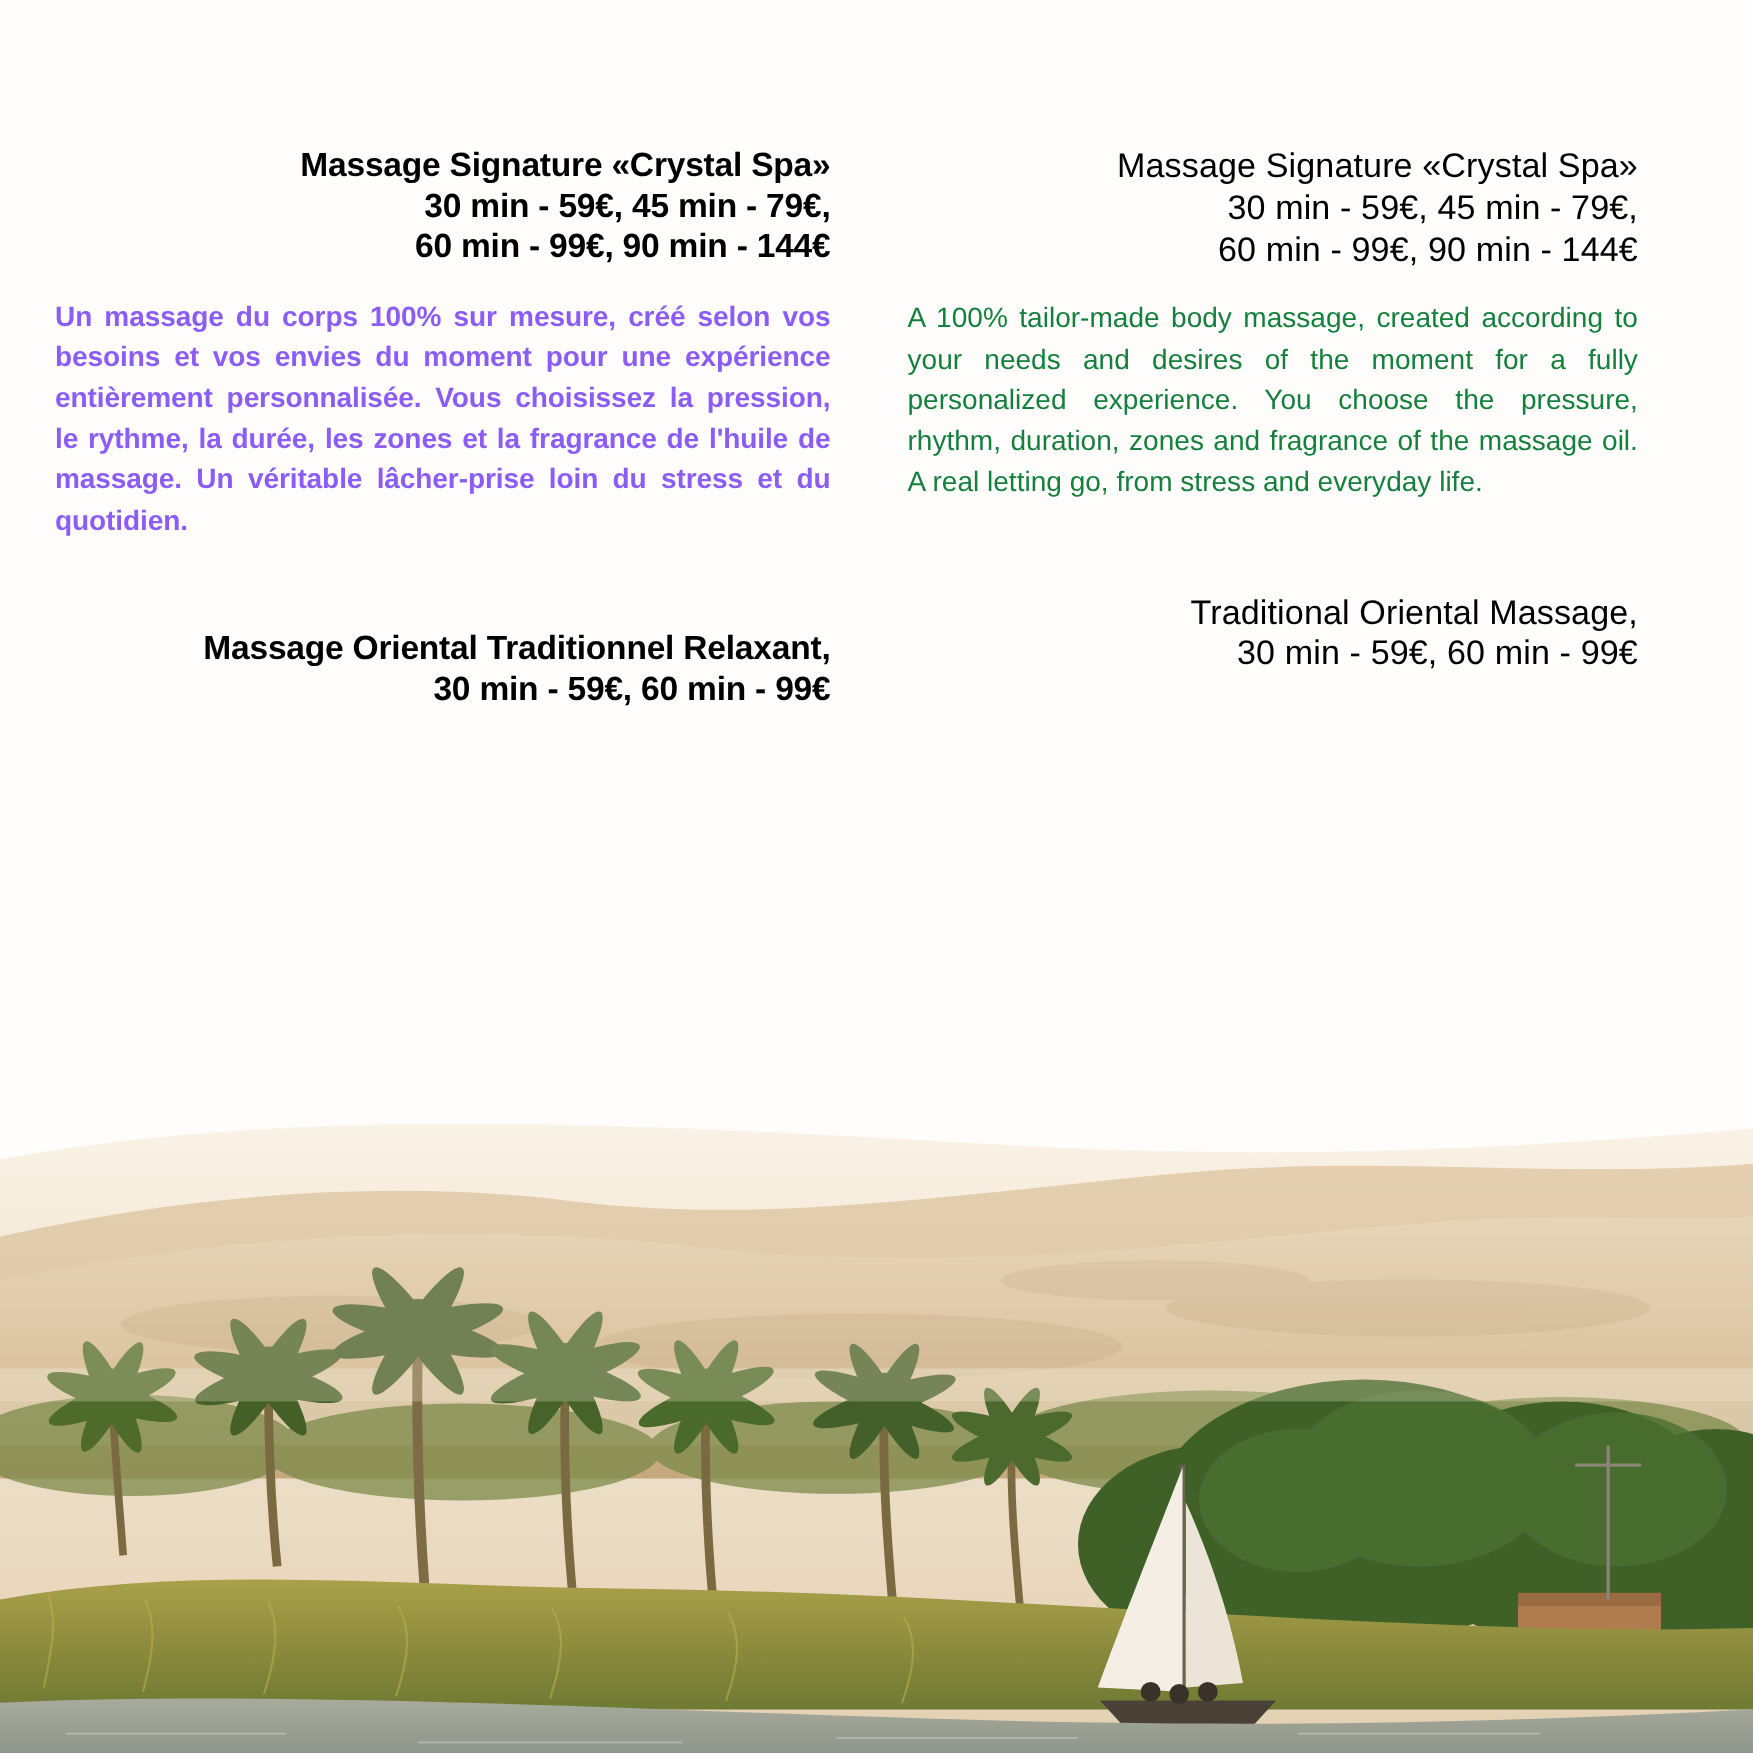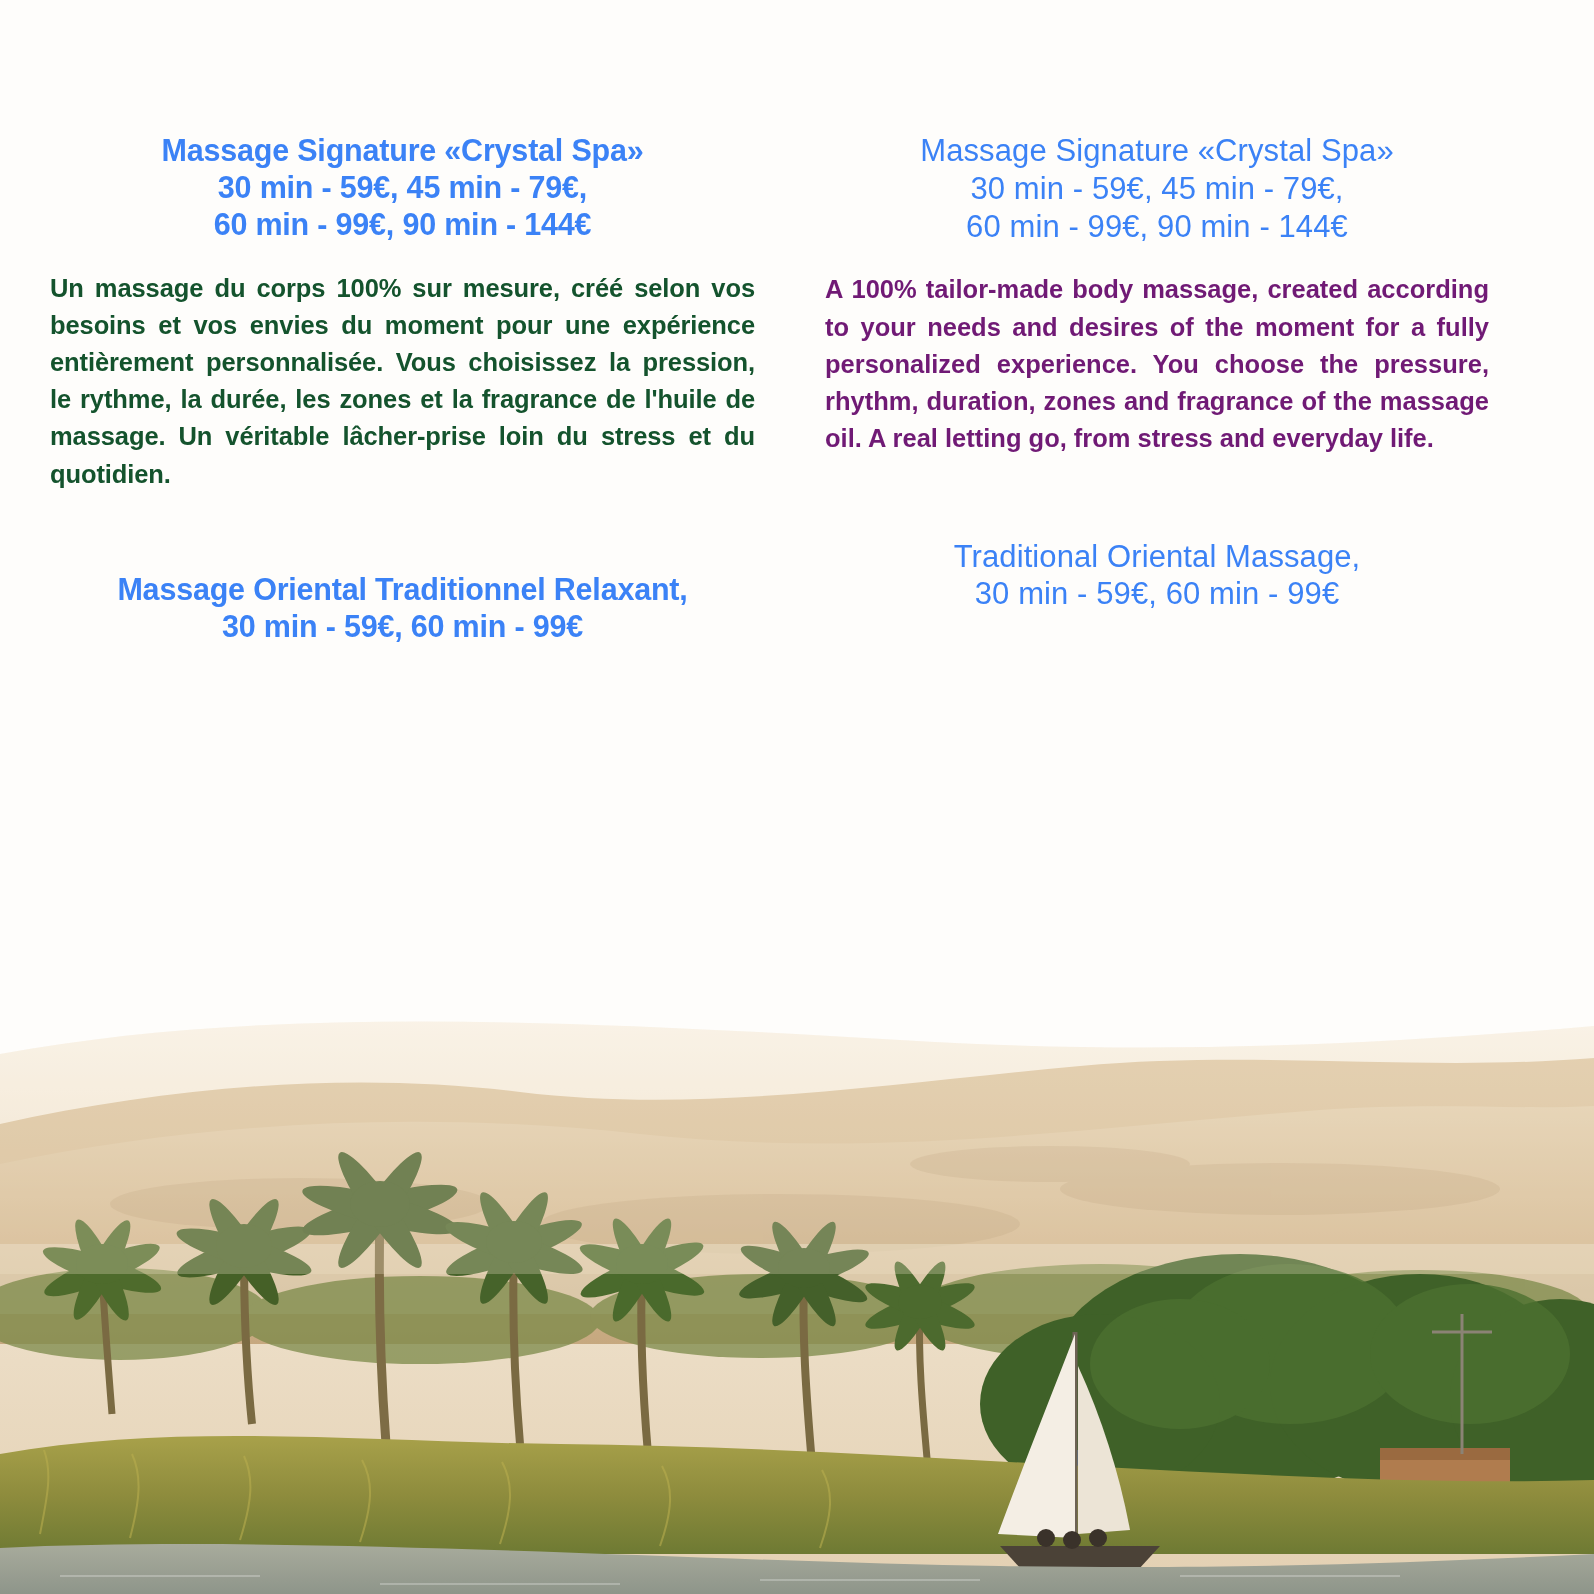--- a/index.html
+++ b/index.html
@@ -44,52 +44,52 @@
     padding-left: 50px;
     padding-right: 35px;
   }
   .col-en {
     width: 804px;
     padding-left: 35px;
     padding-right: 105px;
   }
 
   .heading {
-    color: #3b82f6;
-    text-align: center;
+    color: #000000;
+    text-align: right;
     line-height: 1.22;
     margin: 0 0 26px 0;
   }
   .col-fr .heading {
     font-weight: bold;
     font-size: 30.5px;
     letter-spacing: -0.2px;
   }
   .col-en .heading {
     font-weight: normal;
     font-size: 31px;
     letter-spacing: 0.1px;
   }
 
   .body-text {
-    color: #14532d;
+    color: #8b5cf6;
     text-align: justify;
     text-align-last: left;
     line-height: 1.46;
     margin: 0;
   }
   .col-fr .body-text {
     font-weight: bold;
     font-size: 25.5px;
     letter-spacing: -0.1px;
   }
   .col-en .body-text {
-    font-weight: bold;
+    font-weight: normal;
     font-size: 25.5px;
-    color: #701a75;
+    color: #15803d;
   }
 
   .block-gap {
     height: 78px;
   }
   .block-gap-en {
     height: 80px;
   }
 
   

